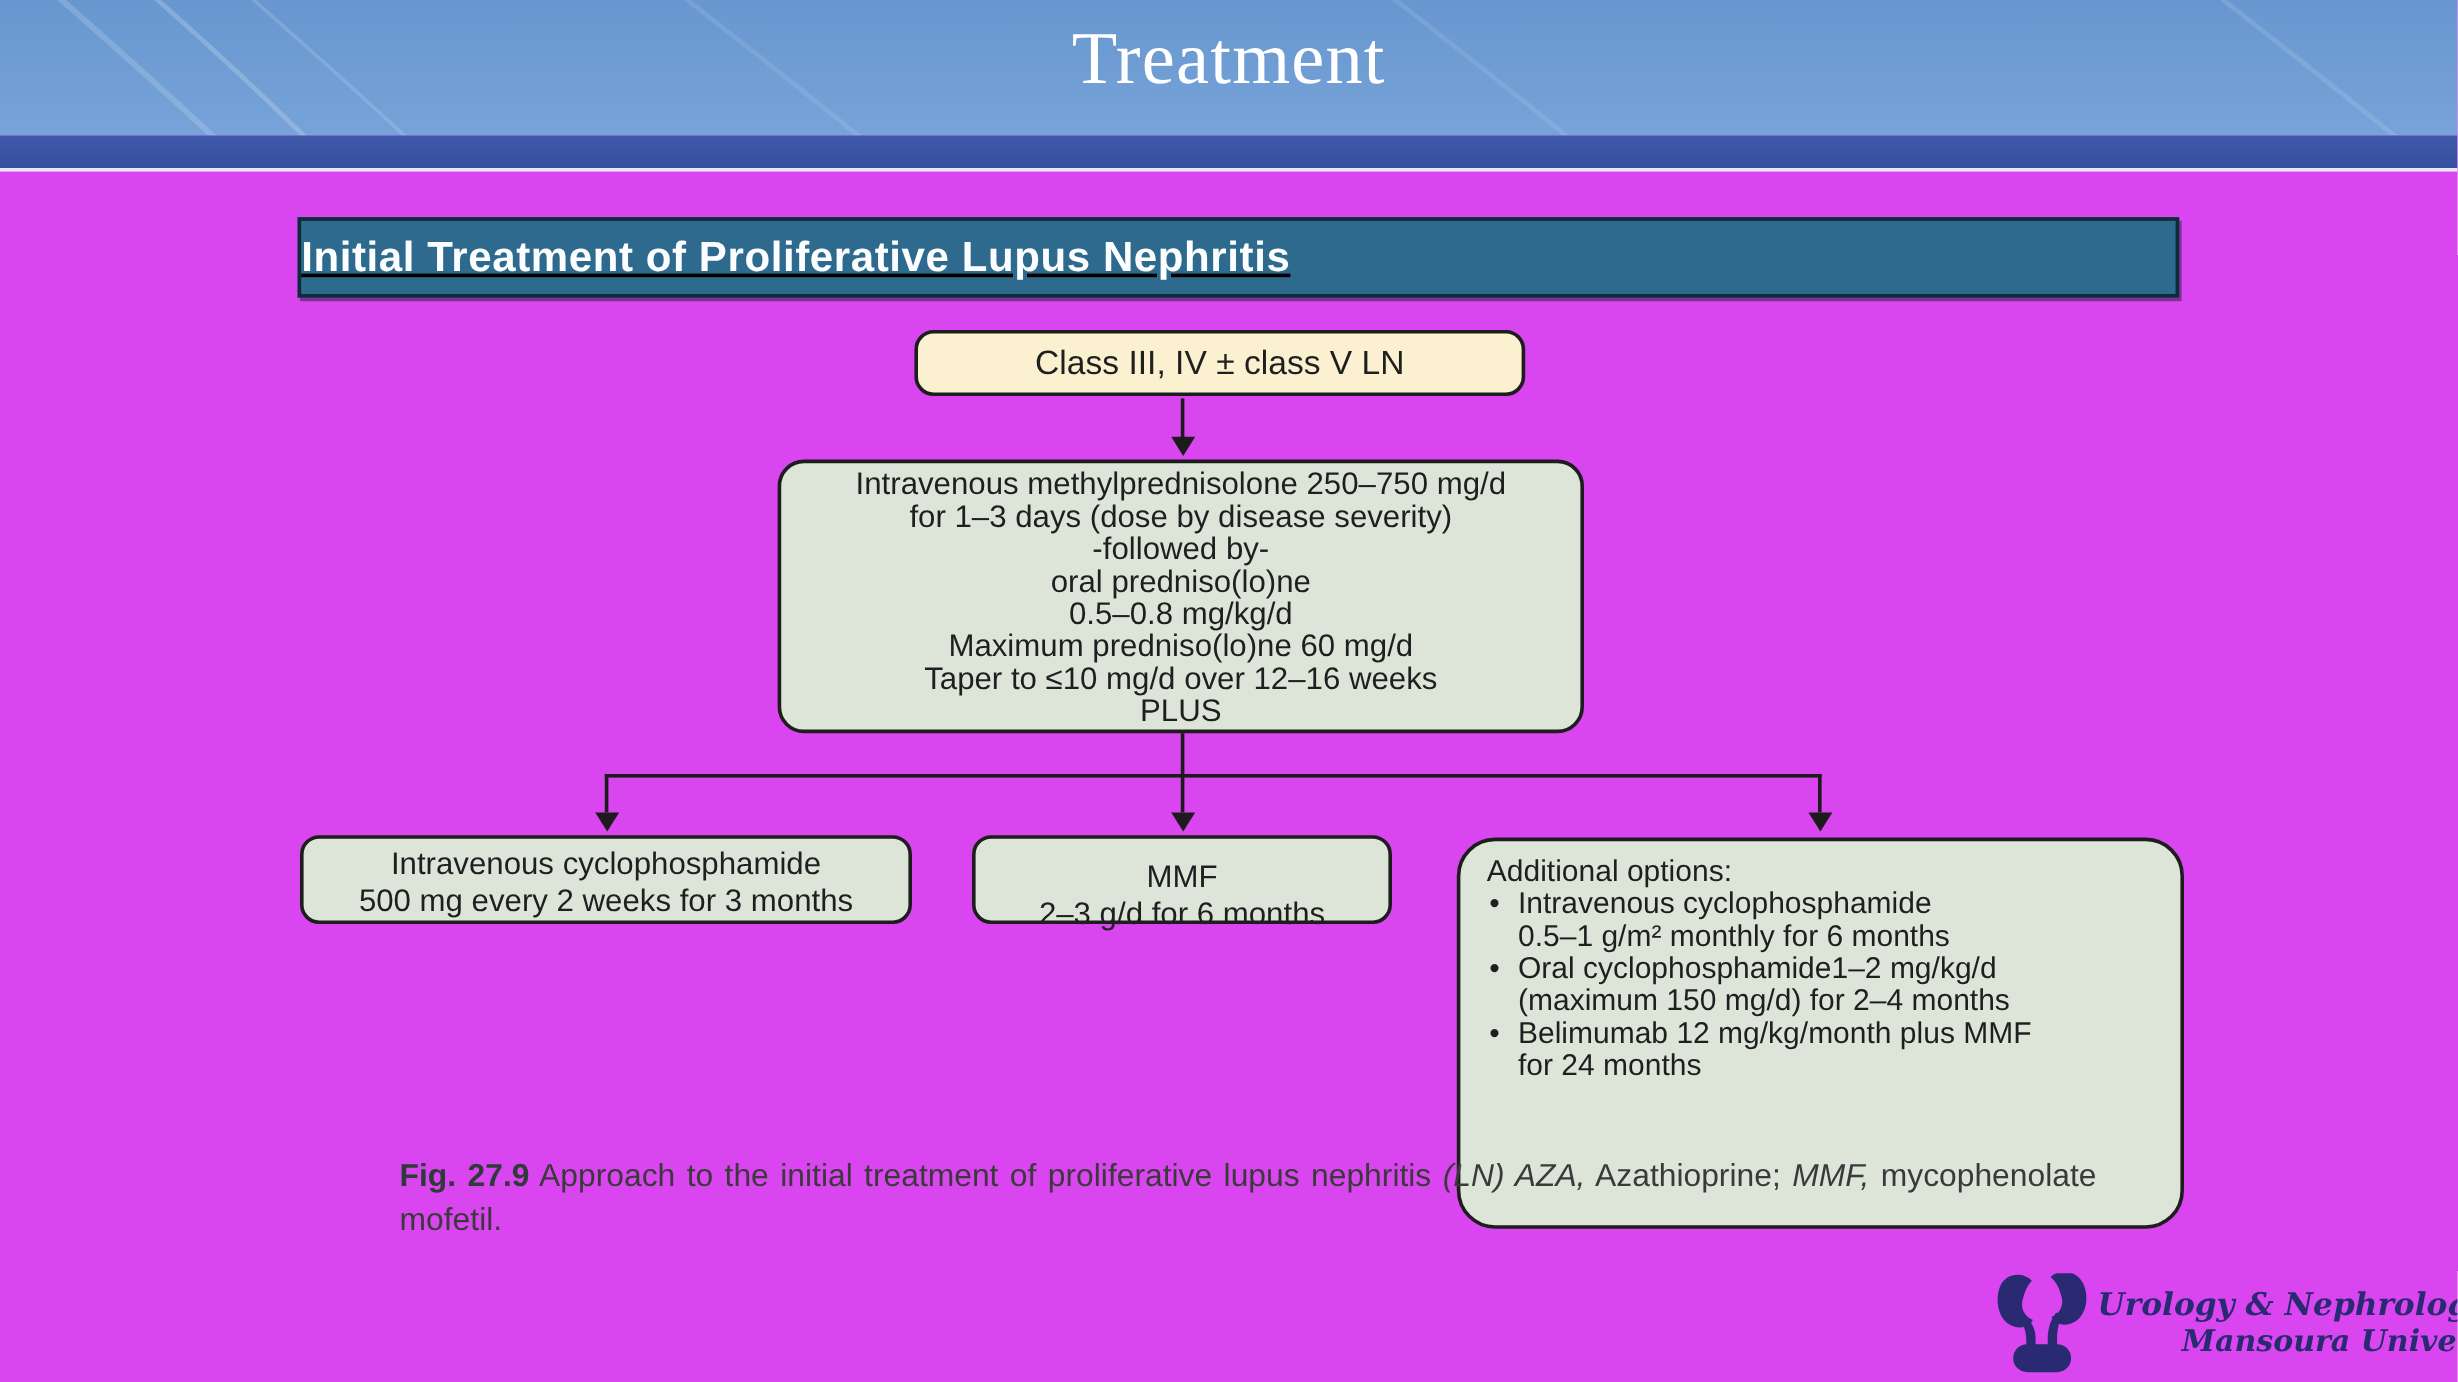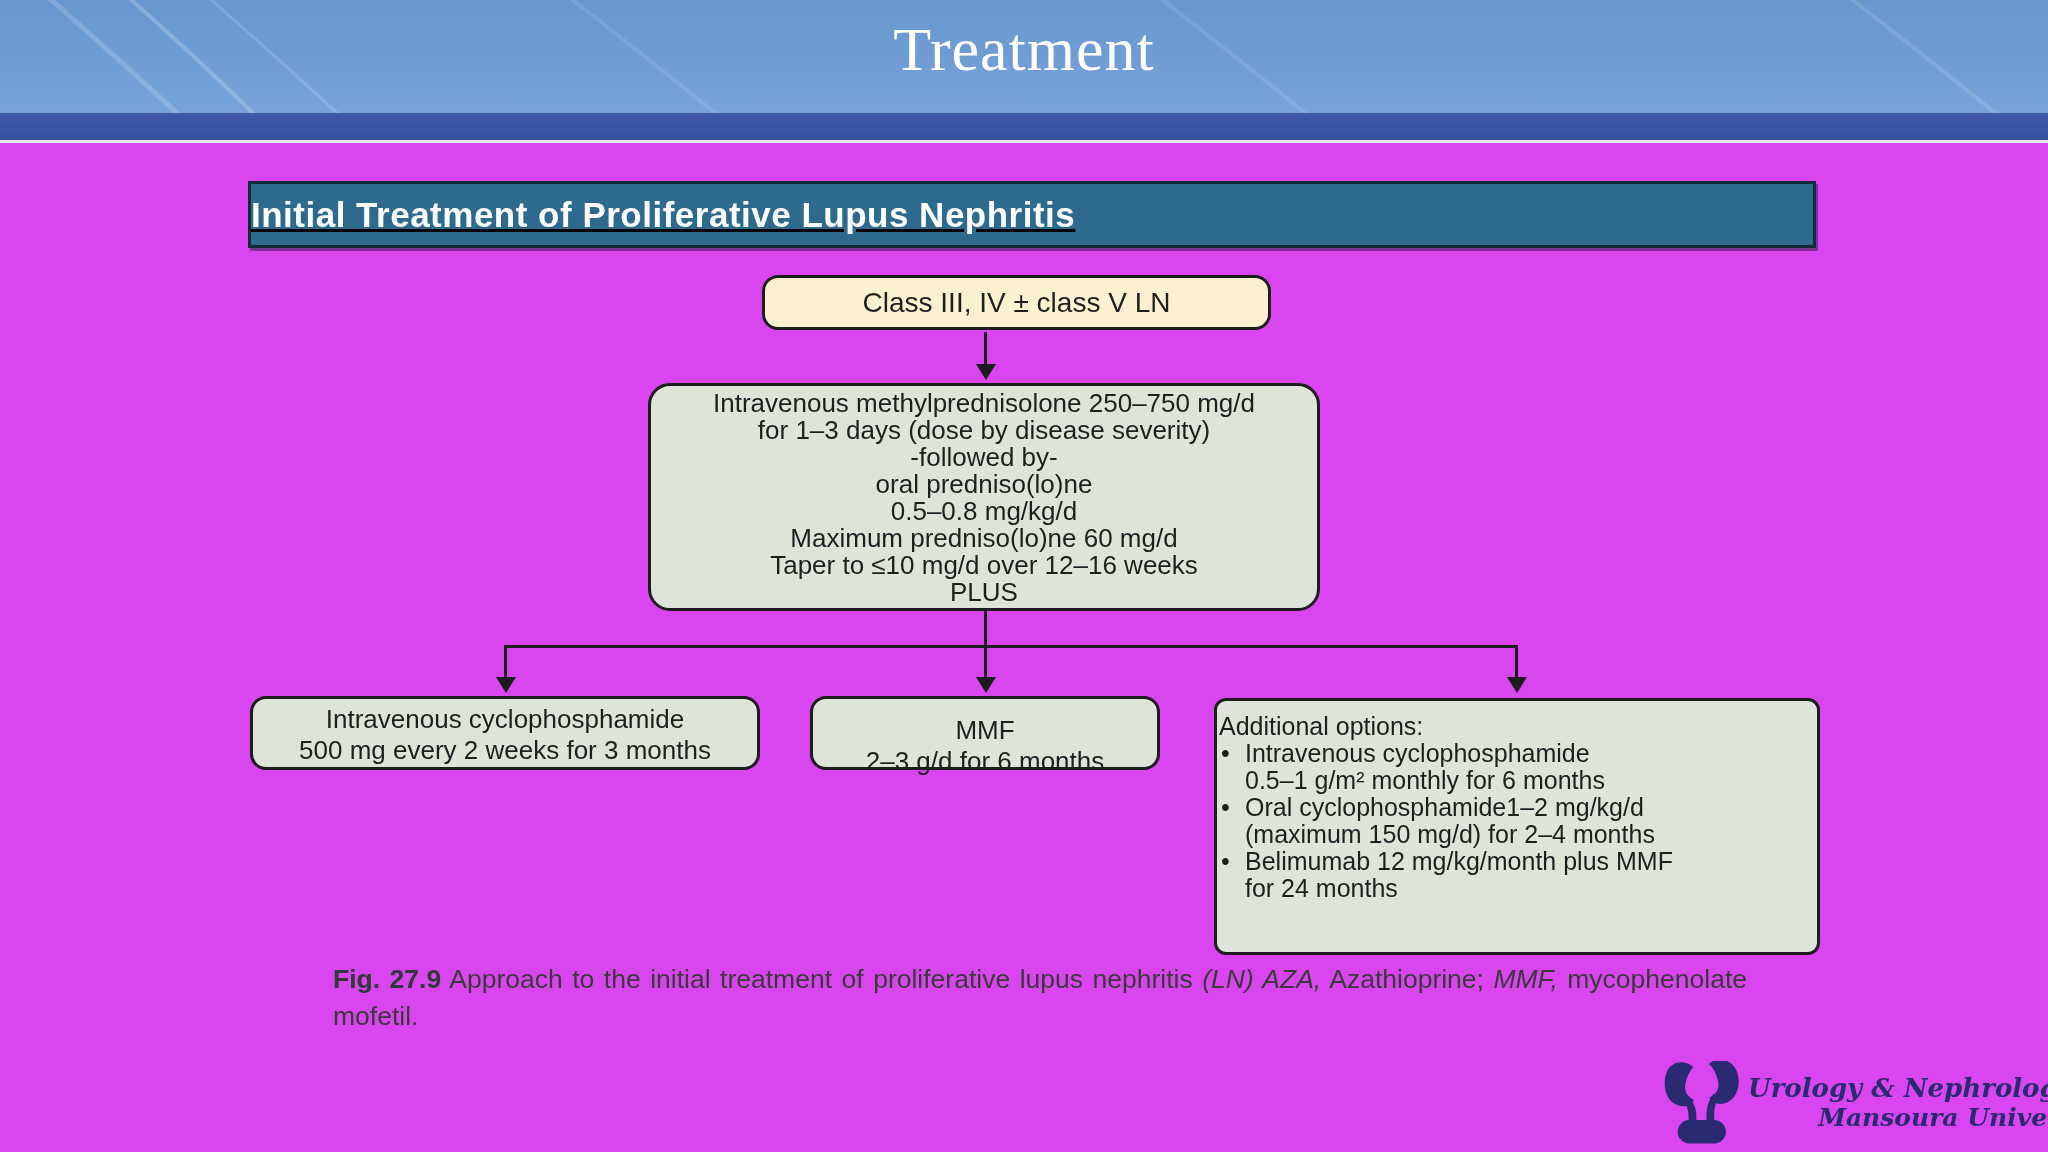--- a/index.html
+++ b/index.html
@@ -51,22 +51,22 @@
   }
   .branch-node-left {
     left:250px; top:696px; width:510px; height:74px; border-radius:16px;
     padding-top:5px; font-size:26px; line-height:31px;
   }
   .branch-node-middle {
     left:810px; top:696px; width:350px; height:74px; border-radius:16px;
     padding-top:16px; font-size:26px; line-height:31px;
   }
   .branch-node-right {
-    left:1214px; top:698px; width:606px; height:257px; border-radius:12px;
-    text-align:left; padding:12px 14px 0 2px; font-size:25px; line-height:27px;
+    left:1214px; top:698px; width:606px; height:326px; border-radius:32px;
+    text-align:left; padding:12px 14px 0 22px; font-size:25px; line-height:27px;
   }
   .bullet-item .b-line1 { padding-left:2px; }
   .bullet-item .b-cont  { padding-left:26px; }
   .bullet-glyph { display:inline-block; width:24px; }
 
   
   .cline { position:absolute; background:#1c1c1c; }
   .ahead {
     position:absolute; width:0; height:0;
     border-left:10px solid transparent; border-right:10px solid transparent;

